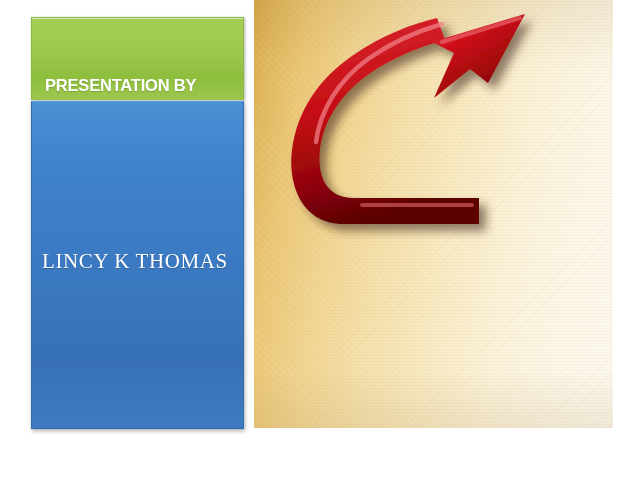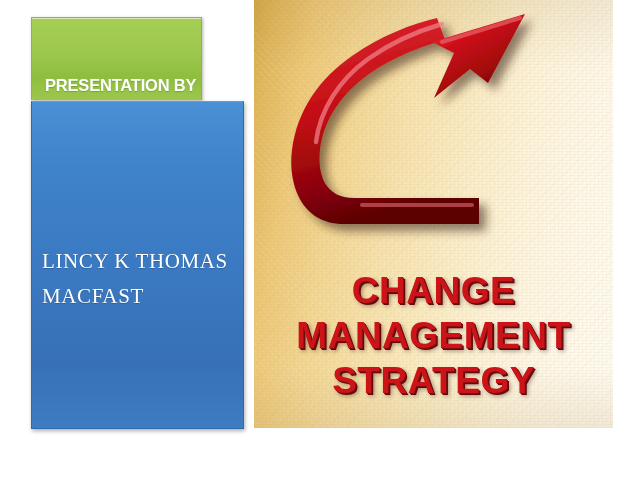--- a/index.html
+++ b/index.html
@@ -27,21 +27,21 @@
     left: 31px;
     top: 17px;
     width: 213px;
     height: 412px;
   }
 
   #presenter-header {
     position: absolute;
     left: 0;
     top: 0;
-    width: 171px;
+    width: 213px;
     height: 83px;
     background: linear-gradient(to bottom, #a6ce55 0%, #9dc84e 42%, #8ebe3e 72%, #9cc84d 100%);
     border: 1px solid #8cb741;
     border-bottom: none;
     box-sizing: border-box;
     box-shadow: 1px 1px 3px rgba(0,0,0,0.30);
     overflow: hidden;
   }
   #presenter-header::after {
     content: "";
@@ -174,21 +174,20 @@
 
   <div id="left-column">
 
     <div id="presenter-header">
       <div id="presenter-header-label">PRESENTATION BY</div>
     </div>
 
     <div id="presenter-body">
       <ul id="presenter-list">
         <li class="presenter-line">LINCY K THOMAS</li>
-        <li class="presenter-line">MACFAST</li>
       </ul>
     </div>
 
   </div>
 
   <div id="title-panel">
 
     <div id="panel-texture"></div>
     <div id="panel-shade"></div>
 
@@ -235,21 +234,16 @@
                  L 150 36
                  L 172 47
                  L 152 92
                  L 188 63
                  L 206 77
                  Z" fill="url(#headGrad)"></path>
         <path d="M 238 12 L 160 36" fill="none" stroke="#ee6f78" stroke-width="4" stroke-linecap="round" opacity="0.6"></path>
       </g>
     </svg>
 
-    <div id="title-block">
-      <div class="title-line">CHANGE</div>
-      <div class="title-line">MANAGEMENT</div>
-      <div class="title-line">STRATEGY</div>
-    </div>
 
   </div>
 
 </div>
 
 </body></html>

